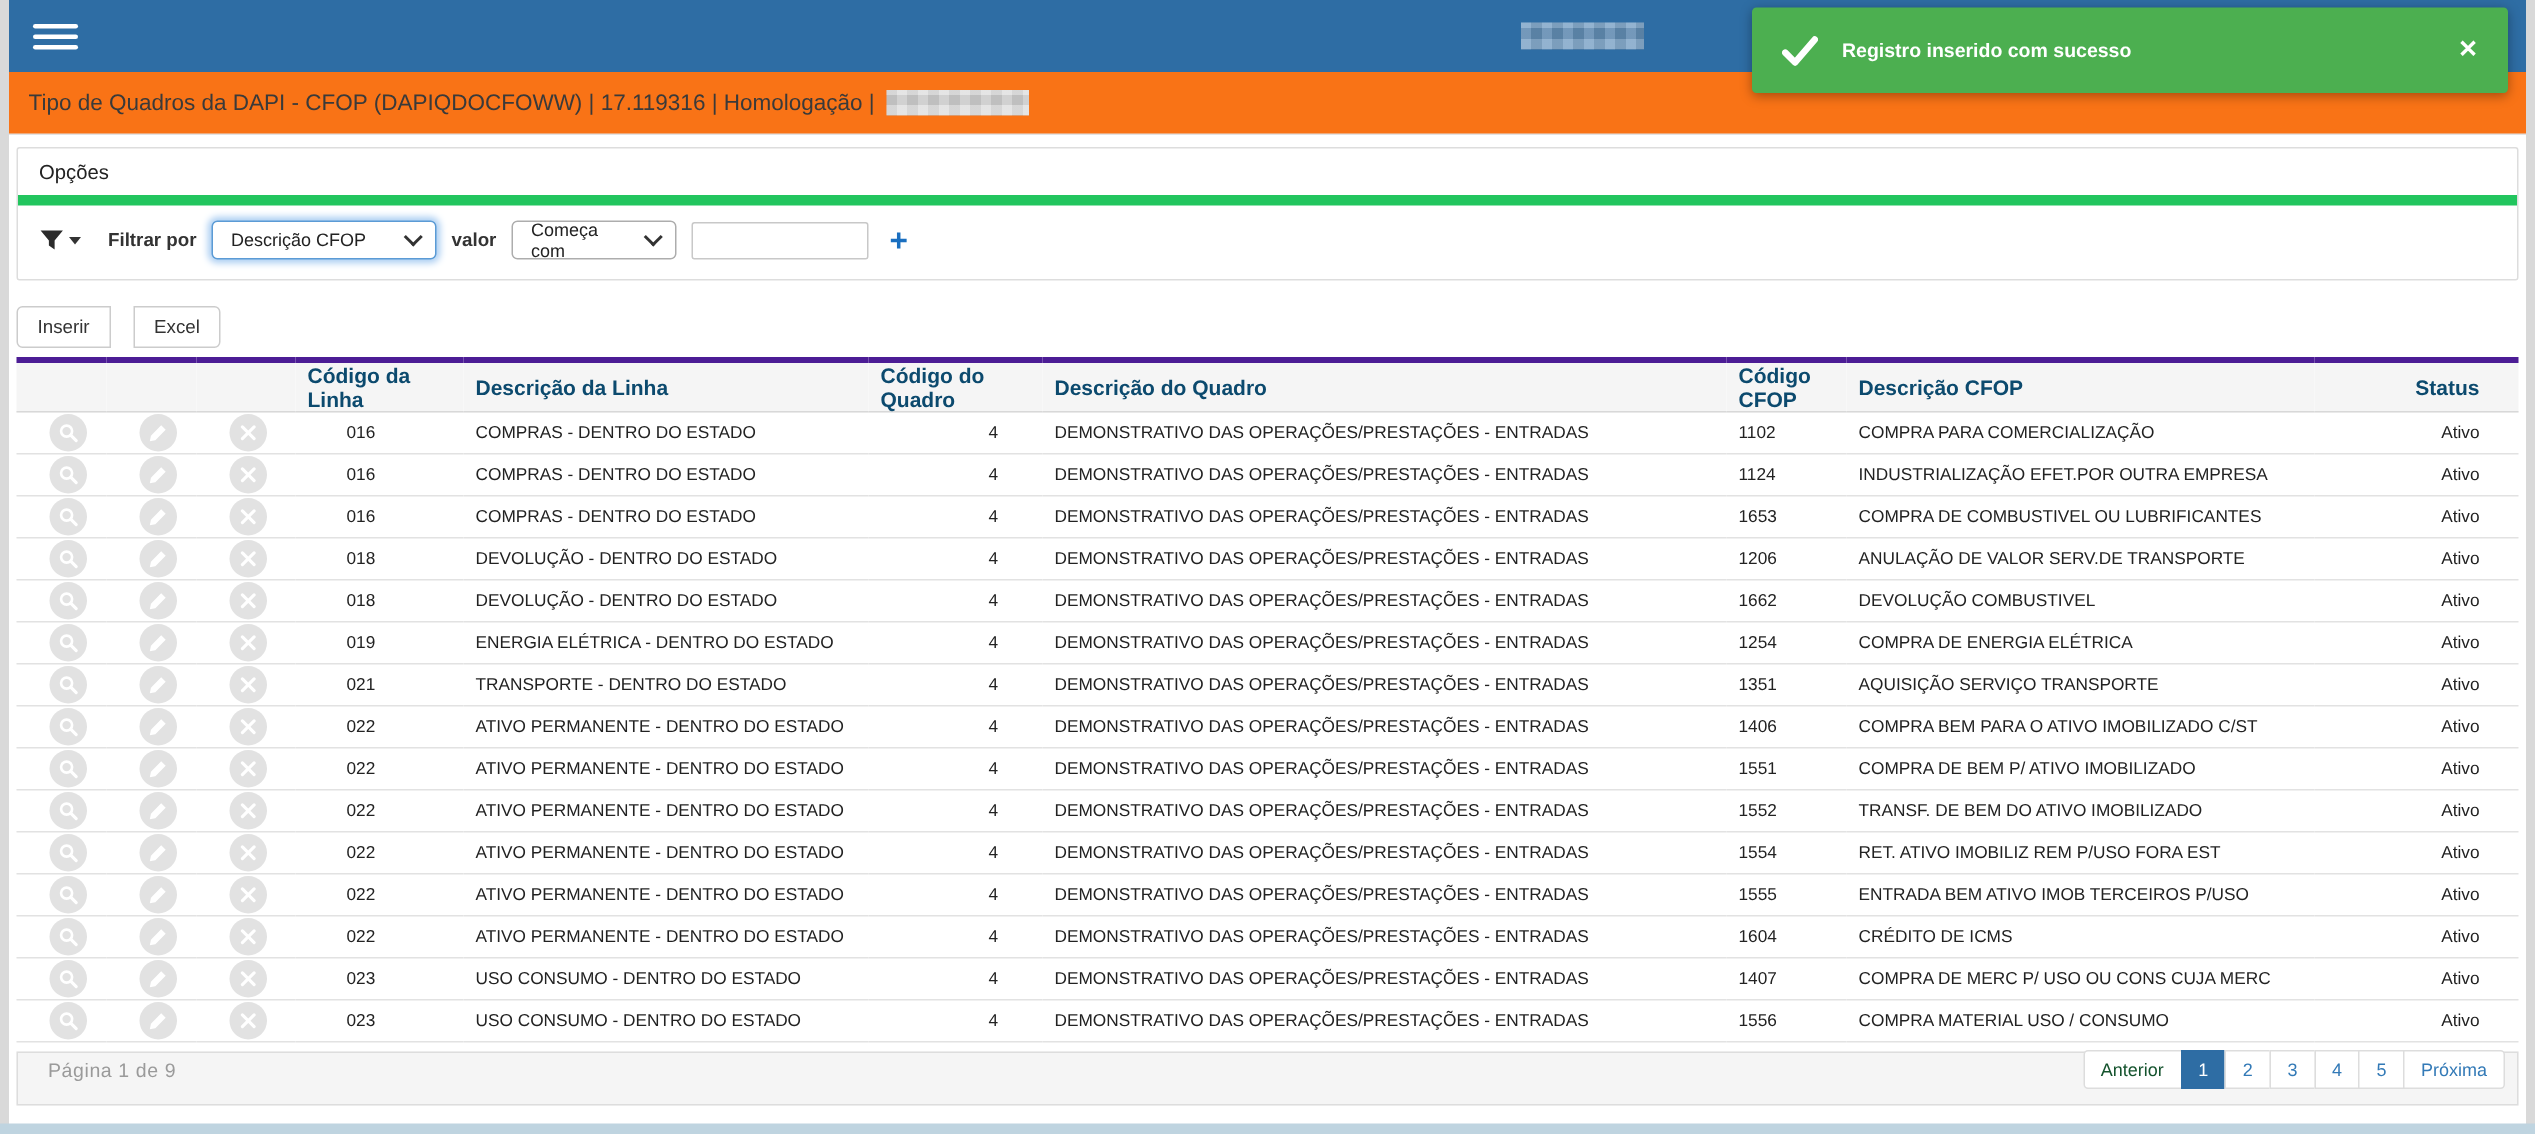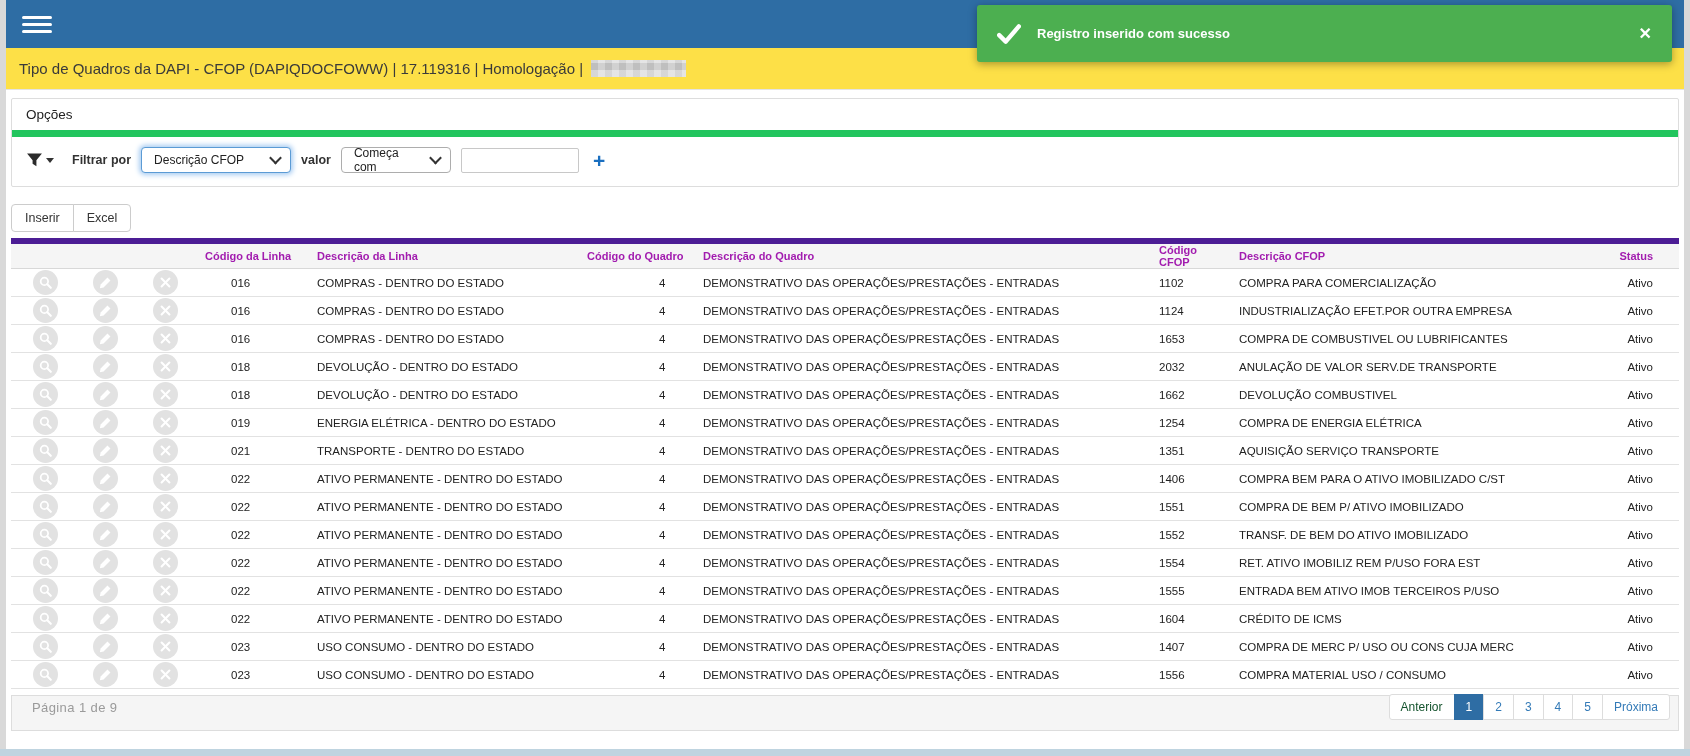--- a/index.html
+++ b/index.html
@@ -23,29 +23,29 @@
       repeating-linear-gradient(90deg, #c9c9c9 0 7px, #dcdcdc 7px 14px);
   }
   .redacted.blue {
     background-image:
       repeating-linear-gradient(0deg, rgba(255,255,255,.18) 0 7px, rgba(0,0,0,.06) 7px 14px),
       repeating-linear-gradient(90deg, #7ba2c6 0 7px, #5f89ae 7px 14px);
   }
   .topbar .redacted { position:absolute; right:588px; top:15px; width:82px; height:18px; }
 
   
-  .toast { position:absolute; top:5px; right:18px; width:695px; height:57px; z-index:20;
+  .toast { position:absolute; top:5px; right:18px; width:504px; height:57px; z-index:20;
     background:#4CAF50; border-radius:3px; box-shadow:0 2px 8px rgba(0,0,0,.35);
     display:flex; align-items:center; padding:0 20px; color:#fff; }
   .toast svg { flex:0 0 auto; }
   .toast-msg { font-size:13px; font-weight:bold; margin-left:16px; flex:1; }
   .toast-close { background:none; border:none; color:#fff; font-size:16px; font-weight:bold; cursor:pointer; line-height:1; }
 
   
-  .titlebar { margin:0 6px; height:42px; background:#fde047; border-bottom:1px solid #e3e3e3;
+  .titlebar { margin:0 6px; height:42px; background:#f97316; border-bottom:1px solid #e3e3e3;
     display:flex; align-items:center; padding-left:13px; }
   .titlebar .page-title { font-size:15px; color:#3a3a3a; }
   .titlebar .redacted { width:95px; height:17px; margin-left:8px; }
 
   
   .panel { margin:8px 11px 0; border:1px solid #ddd; border-radius:2px; background:#fff; }
   .panel-header { padding:8px 14px; font-size:13.5px; color:#222; border-bottom:7px solid #22c55e; }
   .panel-body { display:flex; align-items:center; padding:10px 14px 13px; gap:10px; }
   .funnel-wrap { display:flex; align-items:center; margin-right:8px; cursor:pointer; }
   .caret-down { width:0; height:0; border-left:4px solid transparent; border-right:4px solid transparent;
@@ -57,30 +57,30 @@
   .sel::after { content:''; position:absolute; right:10px; top:50%; width:7px; height:7px;
     border-right:2px solid #333; border-bottom:2px solid #333;
     transform:translateY(-72%) rotate(45deg); }
   .sel.focused { border-color:#5b9bd5; box-shadow:0 0 5px 2px #a9cdf2; }
   .sel.w1 { width:150px; }
   .sel.w2 { width:110px; }
   .filter-input { width:118px; height:25px; border:1px solid #c8c8c8; border-radius:2px; padding:0 6px; font-size:12px; }
   .add-btn { background:none; border:none; color:#1a6fc0; font-size:21px; font-weight:bold; cursor:pointer; margin-left:4px; line-height:1; }
 
   
-  .toolbar { margin:17px 11px 6px; display:inline-flex; }
+  .toolbar { margin:17px 11px 6px; display:inline-flex;gap:16px; }
   .tb-btn { background:#fff; border:1px solid #ccc; color:#333; font-size:12.5px;
     padding:6px 13px; cursor:pointer; font-family:inherit; }
   .tb-btn:first-child { border-radius:4px 0 0 4px; }
   .tb-btn:last-child { border-radius:0 4px 4px 0; margin-left:-1px; }
 
   
   table { margin:0 11px; width:1668px; border-collapse:collapse; table-layout:fixed; }
-  thead th { background:#f5f5f5; border-top:6px solid #4c1d95; border-bottom:1px solid #d8d8d8;
-    font-size:11px; color:#a21caf; text-align:left; height:26px; padding:0 8px; font-weight:bold; }
+  thead th { background:#f5f5f5; border-top:4px solid #4c1d95; border-bottom:1px solid #d8d8d8;
+    font-size:14px; color:#0c4a6e; text-align:left; height:26px; padding:0 8px; font-weight:bold; }
   tbody td { height:28px; padding:0 8px; font-size:11.5px; color:#222;
     border-bottom:1px solid #e2e2e2; background:#fff; white-space:nowrap; overflow:hidden; }
   col.c-act { width:60px; } col.c-act3 { width:66px; }
   col.c-codlinha { width:112px; } col.c-desclinha { width:270px; }
   col.c-codquadro { width:116px; } col.c-descquadro { width:456px; }
   col.c-codcfop { width:80px; } col.c-desccfop { width:312px; } col.c-status { width:auto; }
   td.codlinha { padding-left:34px; }
   td.codquadro { padding-left:80px; }
   th.r, td.r { text-align:left; }
   th.status, td.status { text-align:right; padding-right:26px; }
@@ -310,21 +310,21 @@
         <svg width="13" height="13" viewBox="0 0 20 20">
           <line x1="4" y1="4" x2="16" y2="16" stroke="#ffffff" stroke-width="3.2" stroke-linecap="round"></line>
           <line x1="16" y1="4" x2="4" y2="16" stroke="#ffffff" stroke-width="3.2" stroke-linecap="round"></line>
         </svg>
       </button>
     </td>
     <td class="codlinha">018</td>
     <td>DEVOLUÇÃO - DENTRO DO ESTADO</td>
     <td class="codquadro">4</td>
     <td>DEMONSTRATIVO DAS OPERAÇÕES/PRESTAÇÕES - ENTRADAS</td>
-    <td class="r codcfop">2032</td>
+    <td class="r codcfop">1206</td>
     <td>ANULAÇÃO DE VALOR SERV.DE TRANSPORTE</td>
     <td class="status">Ativo</td>
   </tr>
       <tr>
     <td>
       <button class="icon-btn">
         <svg width="16" height="16" viewBox="0 0 20 20">
           <circle cx="8" cy="8" r="4.6" fill="none" stroke="#ffffff" stroke-width="2.2"></circle>
           <line x1="11.6" y1="11.6" x2="16" y2="16" stroke="#ffffff" stroke-width="2.6" stroke-linecap="round"></line>
         </svg>

